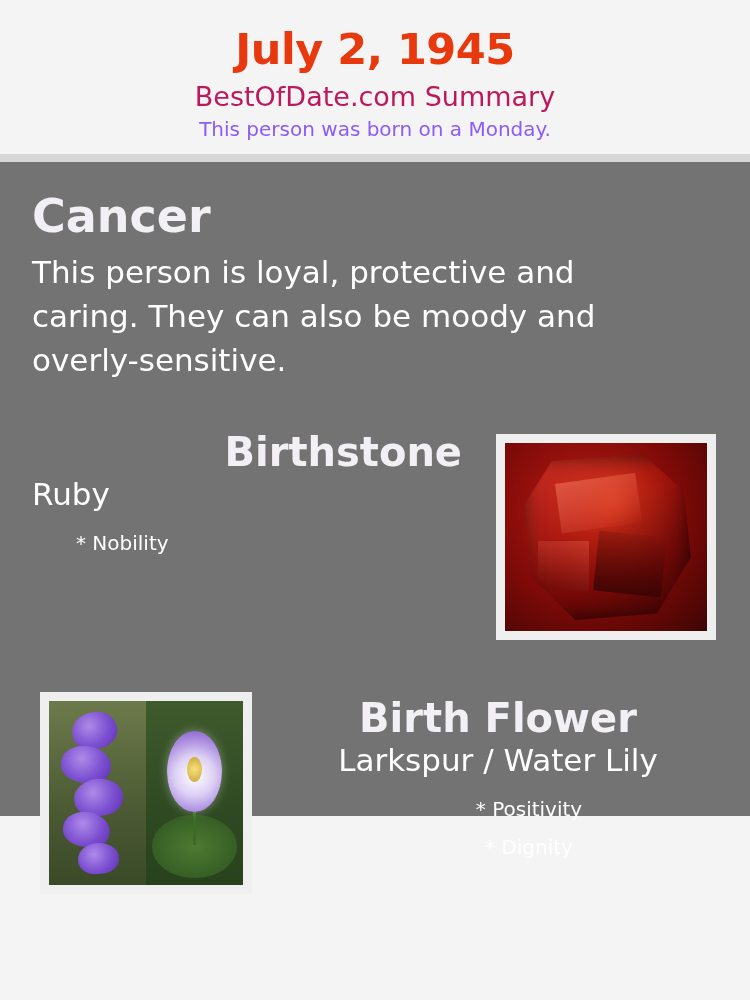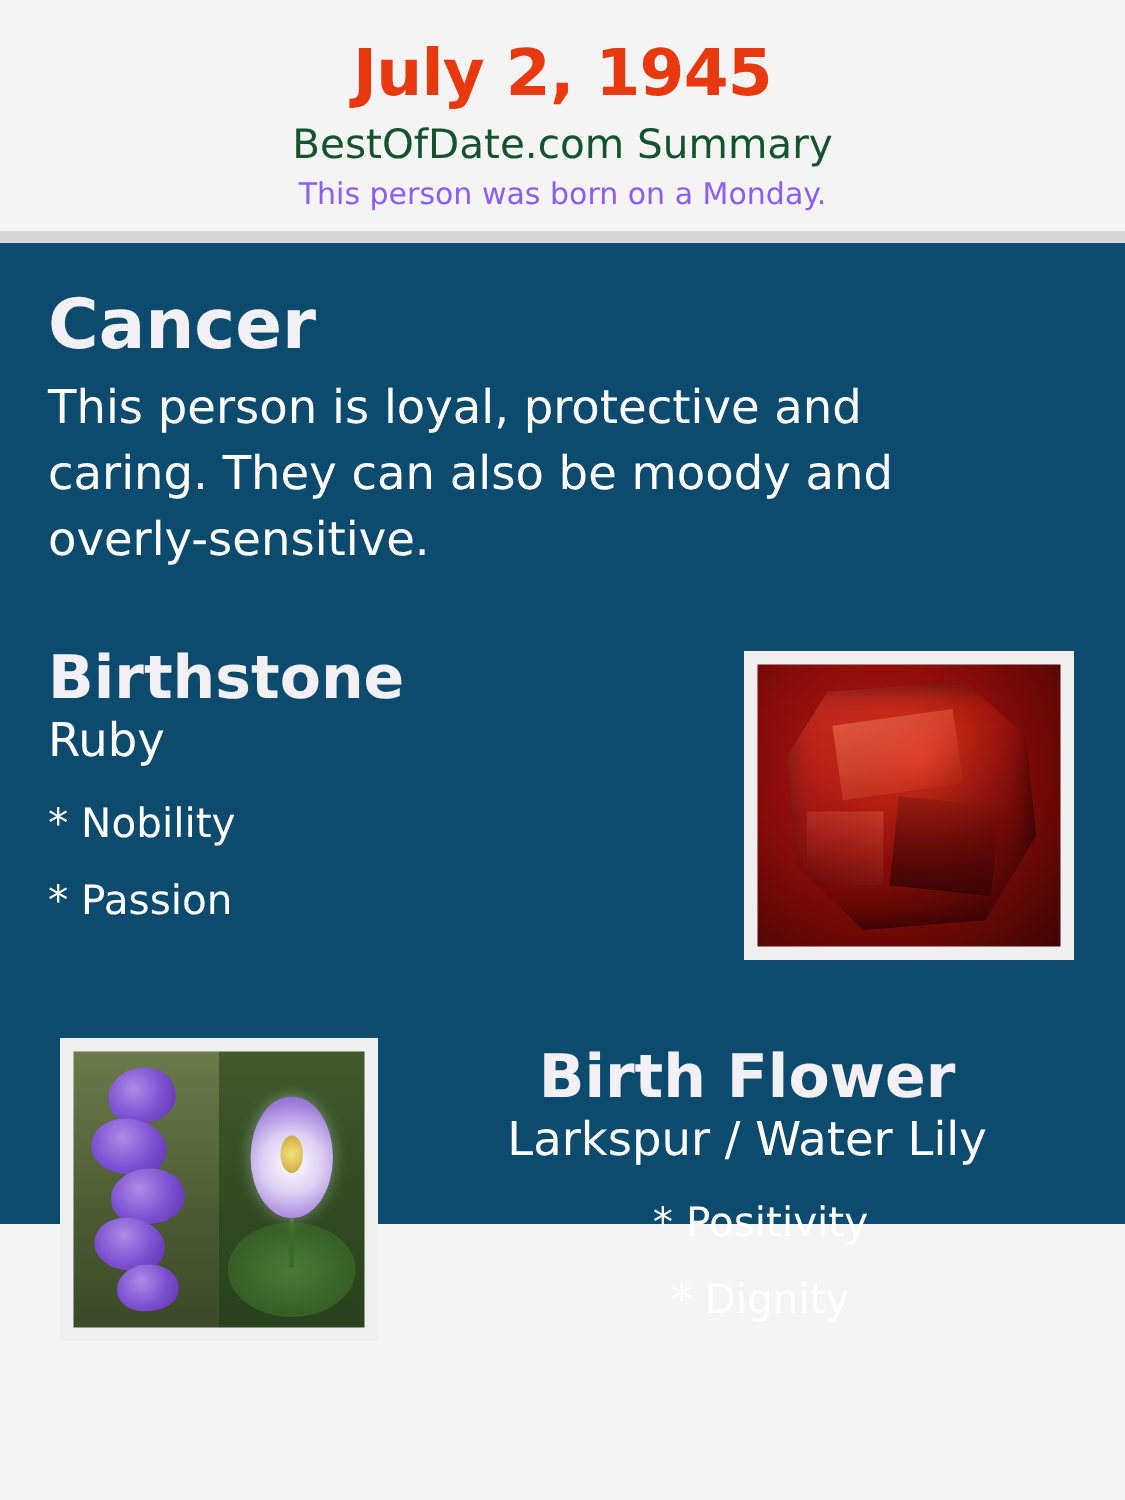--- a/index.html
+++ b/index.html
@@ -30,40 +30,40 @@
   }
   .header-date {
     color: #e8380d;
     font-size: 43px;
     font-weight: bold;
     line-height: 1.1;
     margin: 0 0 8px 0;
     letter-spacing: -0.5px;
   }
   .header-sub {
-    color: #14532d;
+    color: #be185d;
     font-size: 27px;
     line-height: 1.15;
     margin: 0 0 6px 0;
   }
   .header-note {
     color: #8b5cf6;
     font-size: 20px;
     line-height: 1.15;
     margin: 0;
   }
   .header-rule {
     height: 8px;
     background: #d6d6d6;
     width: 100%;
   }
 
   
   .body-panel {
-    background: #0c4a6e;
+    background: #737373;
     padding: 24px 32px 0 32px;
     box-sizing: border-box;
     height: 654px;
     position: relative;
   }
 
   .sign-title {
     color: #f2f0f4;
     font-size: 46px;
     font-weight: bold;
@@ -86,31 +86,33 @@
   }
   .stone-text {
     width: 430px;
   }
   .block-title {
     color: #f2f0f4;
     font-size: 40px;
     font-weight: bold;
     margin: 0 0 2px 0;
     line-height: 1.1;
+    text-align: right;
   }
   .block-sub {
     color: #ffffff;
     font-size: 31px;
     margin: 0 0 10px 0;
     line-height: 1.2;
   }
   .bullet {
     color: #ffffff;
-    font-size: 27px;
+    font-size: 20px;
     line-height: 1.9;
+    margin-left: 44px;
   }
 
   .stone-photo {
     position: absolute;
     right: 2px;
     top: 4px;
     width: 220px;
     height: 206px;
     background: #efefef;
     padding: 9px;
@@ -281,21 +283,20 @@
   <div class="body-panel">
 
     <div class="sign-title">Cancer</div>
     <div class="sign-desc">This person is loyal, protective and caring. They can also be moody and overly-sensitive.</div>
 
     <div class="stone-section">
       <div class="stone-text">
         <div class="block-title">Birthstone</div>
         <div class="block-sub">Ruby</div>
         <div class="bullet">* Nobility</div>
-        <div class="bullet">* Passion</div>
       </div>
       <div class="stone-photo">
         <div class="stone-img">
           <div class="gem">
             <div class="gem-facet-a"></div>
             <div class="gem-facet-b"></div>
             <div class="gem-facet-c"></div>
           </div>
         </div>
       </div>

